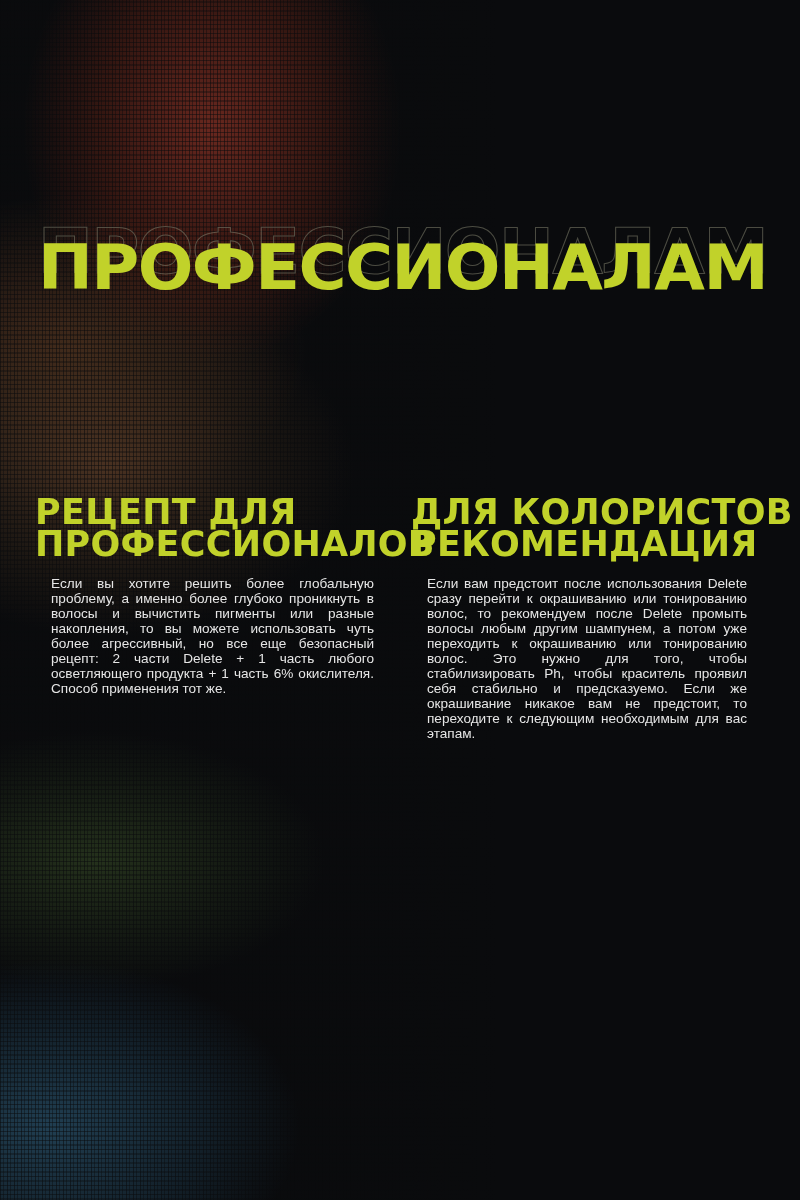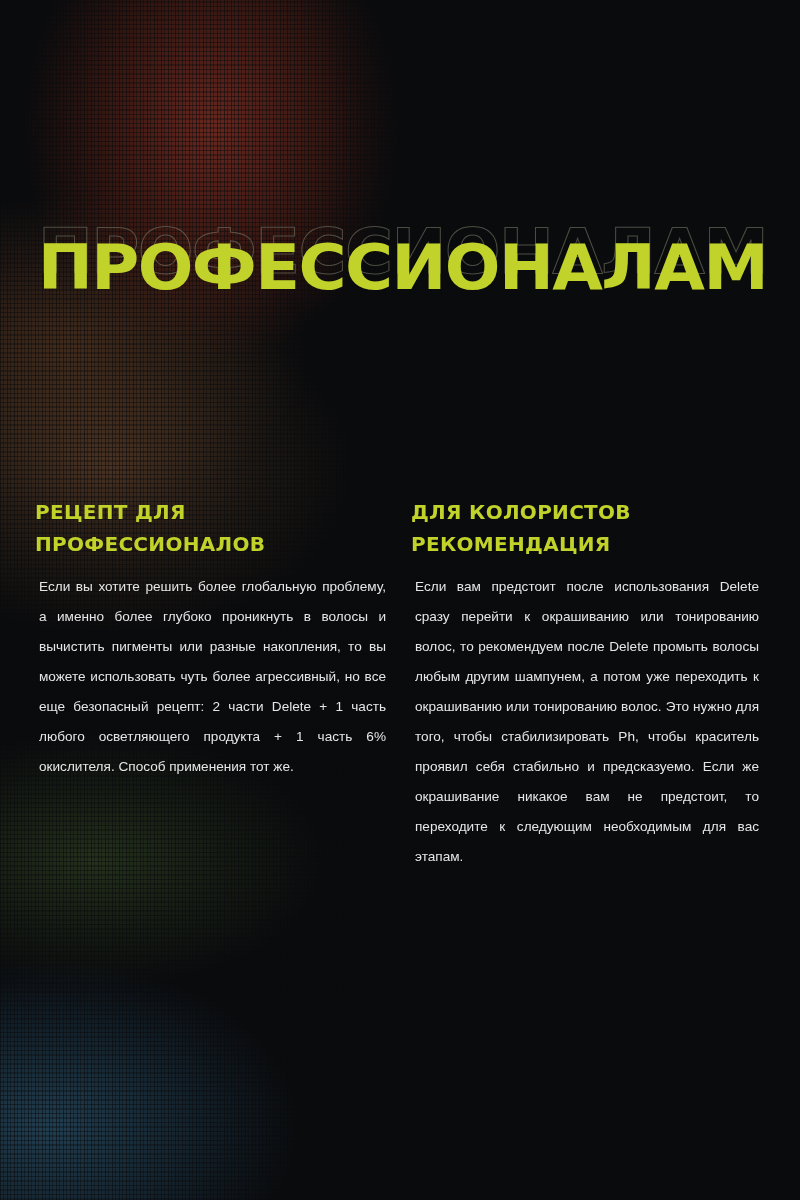--- a/index.html
+++ b/index.html
@@ -59,28 +59,28 @@
       top: 236px; color: #c1d22a;
       font-weight: bold;
     }
 
     .col { position: absolute; top: 496px; }
     .col-left { left: 35px; width: 355px; }
     .col-right { left: 411px; width: 352px; }
     .col h2 {
       margin: 0 0 12px 0;
       font-family: "DejaVu Sans", sans-serif;
-      font-weight: bold; font-size: 20px; line-height: 32px;
+      font-weight: bold; font-size: 35px; line-height: 32px;
       color: #c1d22a; letter-spacing: 0.3px;
     }
     .col h2 span { display: block; white-space: nowrap; }
     .col p {
-      margin: 4px;
+      margin: 16px;
       font-family: "Liberation Sans", sans-serif;
-      font-size: 13.6px; line-height: 30px;
+      font-size: 13.6px; line-height: 15px;
       color: #e6e6e6; text-align: justify; text-align-last: left;
     }
   </style>
 </head>
 <body>
 
 <div class="bg">
   <div class="bg-layer bg-red"></div>
   <div class="bg-layer bg-brown"></div>
   <div class="bg-layer bg-green"></div>

